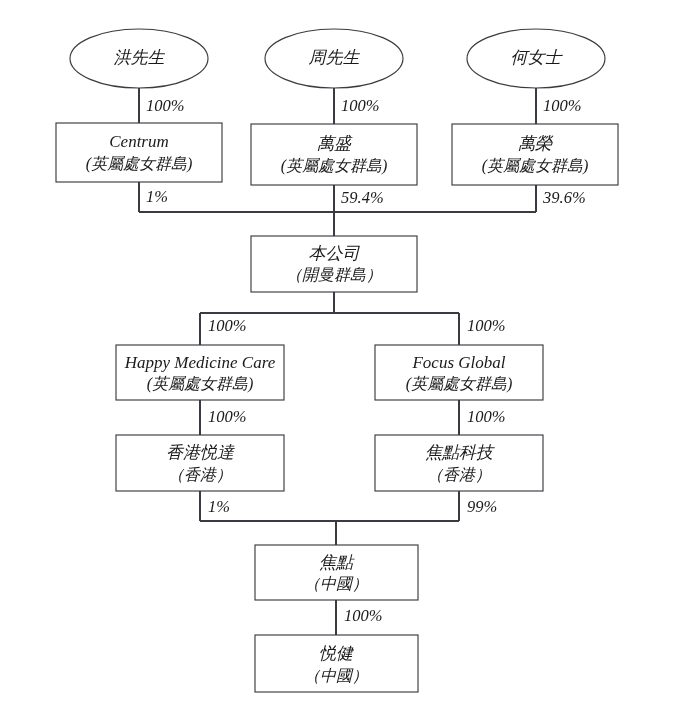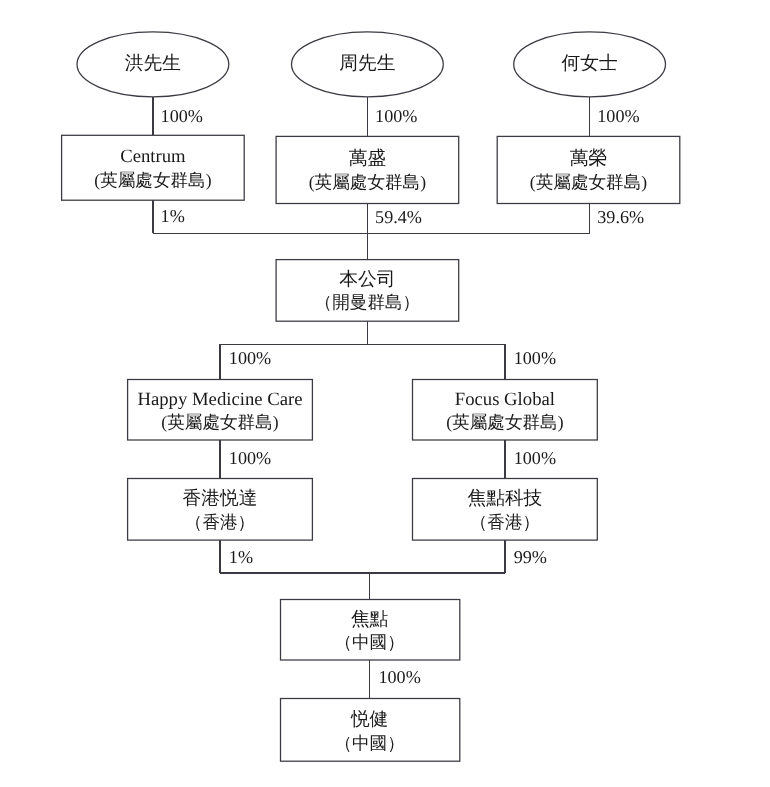--- a/index.html
+++ b/index.html
@@ -11,20 +11,21 @@
     width: 700px;
     height: 715px;
     font-family: "Liberation Serif", "DejaVu Serif", serif;
     color: #1a1a1a;
     overflow: hidden;
   }
   #chart-root {
     position: relative;
     width: 700px;
     height: 715px;
+    font-style: italic;
   }
   svg#org-svg {
     position: absolute;
     top: 0;
     left: 0;
     width: 700px;
     height: 715px;
   }
   .node-shape {
     fill: #ffffff;

